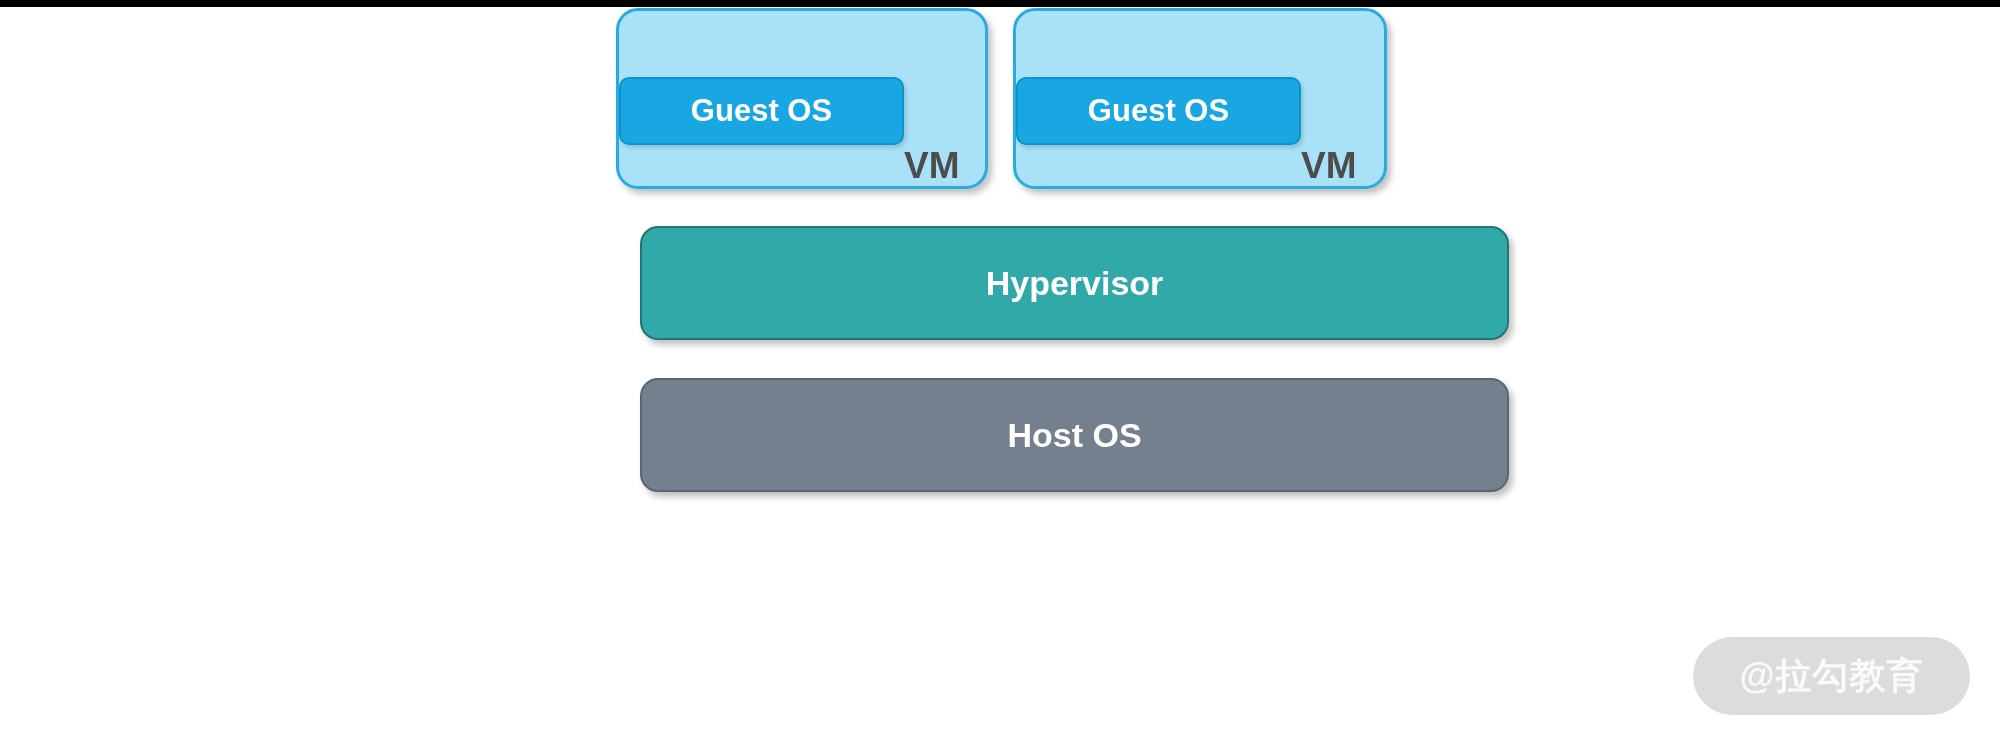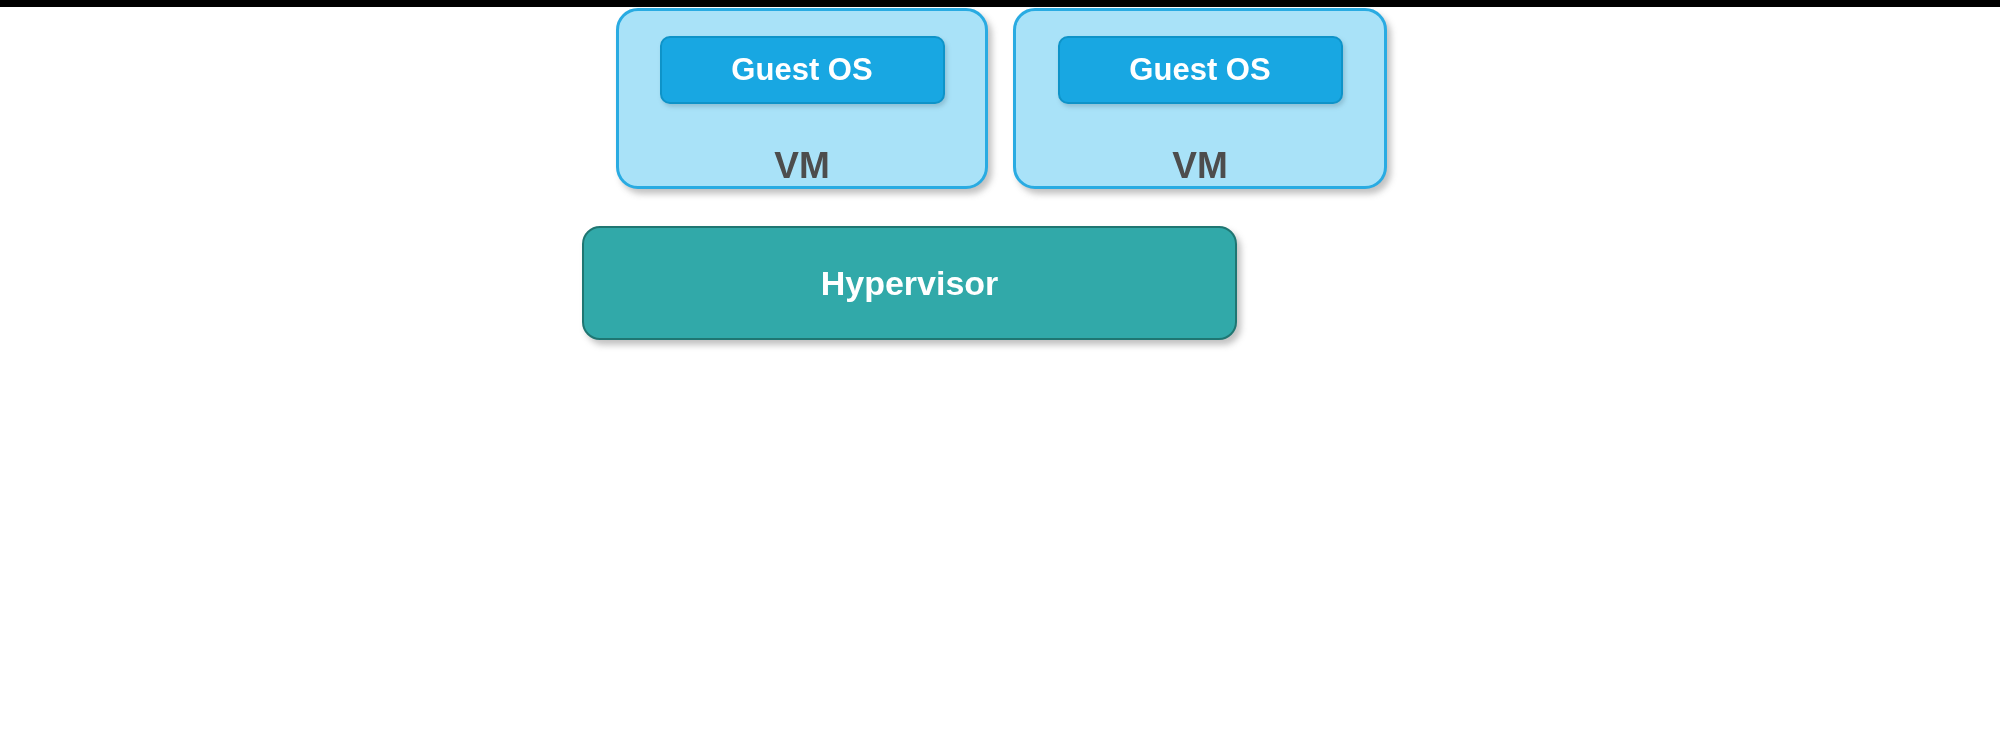--- a/index.html
+++ b/index.html
@@ -24,21 +24,20 @@
   .vm-box {
     position: absolute;
     top: 8px;
     height: 181px;
     box-sizing: border-box;
     background: #A9E2F8;
     border: 3px solid #29ABE2;
     border-radius: 22px;
     box-shadow: 4px 5px 6px rgba(120,120,120,0.45);
     display: flex;
-    flex-direction: column;
     align-items: center;
   }
   #vm1 { left: 616px; width: 372px; }
   #vm2 { left: 1013px; width: 374px; }
   .guest-btn {
     margin-top: 25px;
     width: 285px;
     height: 68px;
     box-sizing: border-box;
     background: #18A7E2;
@@ -55,22 +54,22 @@
   .vm-label {
     margin-top: auto;
     margin-bottom: 0;
     line-height: 40px;
     font-size: 37px;
     font-weight: bold;
     color: #4D4D4D;
   }
   .layer {
     position: absolute;
-    left: 582px;
-    width: 655px;
+    left: 640px;
+    width: 869px;
     height: 114px;
     box-sizing: border-box;
     border: 2px solid;
     border-radius: 18px;
     box-shadow: 4px 5px 6px rgba(120,120,120,0.45);
     display: flex;
     align-items: center;
     justify-content: center;
     color: #ffffff;
     font-size: 34px;
@@ -114,16 +113,22 @@
     <div class="guest-btn" style="background-color: rgb(24, 167, 226); border-color: rgb(14, 147, 200);">
       <span>Guest OS</span>
     </div>
     <div class="vm-label" style="color: rgb(77, 77, 77);">VM</div>
   </div>
 
   <div id="layer-hypervisor" class="layer" style="background-color: rgb(49, 169, 169); border-color: rgb(31, 118, 114);">
     <span>Hypervisor</span>
   </div>
 
+  <div id="layer-host-os" class="layer" style="background-color: rgb(117, 128, 142); border-color: rgb(90, 100, 114);">
+    <span>Host OS</span>
+  </div>
 
 
+  <div class="watermark" style="background-color: rgb(220, 220, 220);">
+    <span>@拉勾教育</span>
+  </div>
 
 </div>
 
 </body></html>

